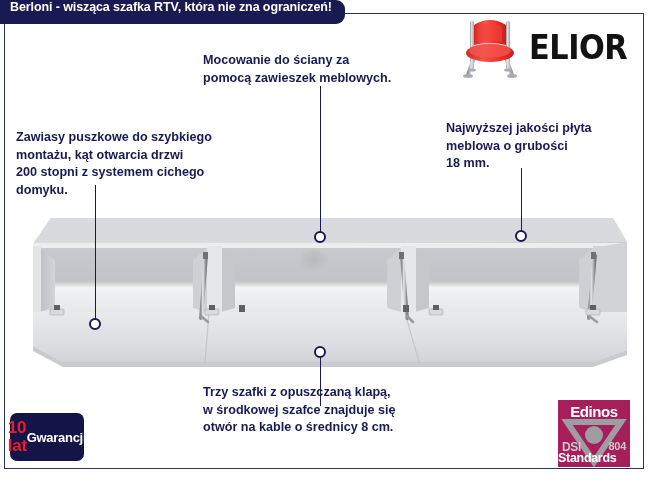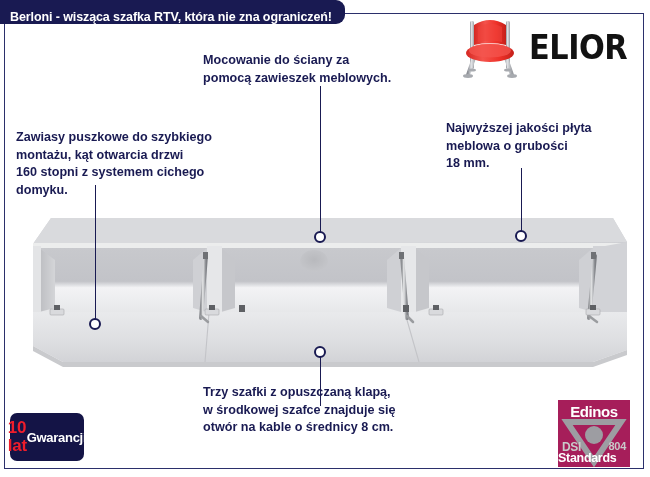--- a/index.html
+++ b/index.html
@@ -26,21 +26,21 @@
   }
 
   
   .title-banner{
     position:absolute;
     left:0px;top:0px;
     height:24px;
     padding:0 13px 0 10px;
     background:#191a52;
     border-radius:0 9px 9px 0;
-    display:flex;align-items:flex-end;
+    display:flex;align-items:flex-start;
     z-index:30;
   }
   .title-banner .title-text{
     color:#ffffff;
     font-size:12.5px;
     font-weight:bold;
     letter-spacing:-0.1px;
     white-space:nowrap;
   }
 
@@ -274,21 +274,21 @@
   <div class="marker" style="left:515px;top:230px;"></div>
 
   <div class="leader" style="left:319.5px;top:357px;height:49px;"></div>
   <div class="marker" style="left:314px;top:346px;"></div>
 
   <div class="anno" id="anno-top">Mocowanie do ściany za
 pomocą zawieszek meblowych.</div>
 
   <div class="anno" id="anno-left">Zawiasy puszkowe do szybkiego
 montażu, kąt otwarcia drzwi
-160 stopni z systemem cichego
+200 stopni z systemem cichego
 domyku.</div>
 
   <div class="anno" id="anno-right">Najwyższej jakości płyta
 meblowa o grubości
 18 mm.</div>
 
   <div class="anno" id="anno-bottom">Trzy szafki z opuszczaną klapą,
 w środkowej szafce znajduje się
 otwór na kable o średnicy 8 cm.</div>
 

